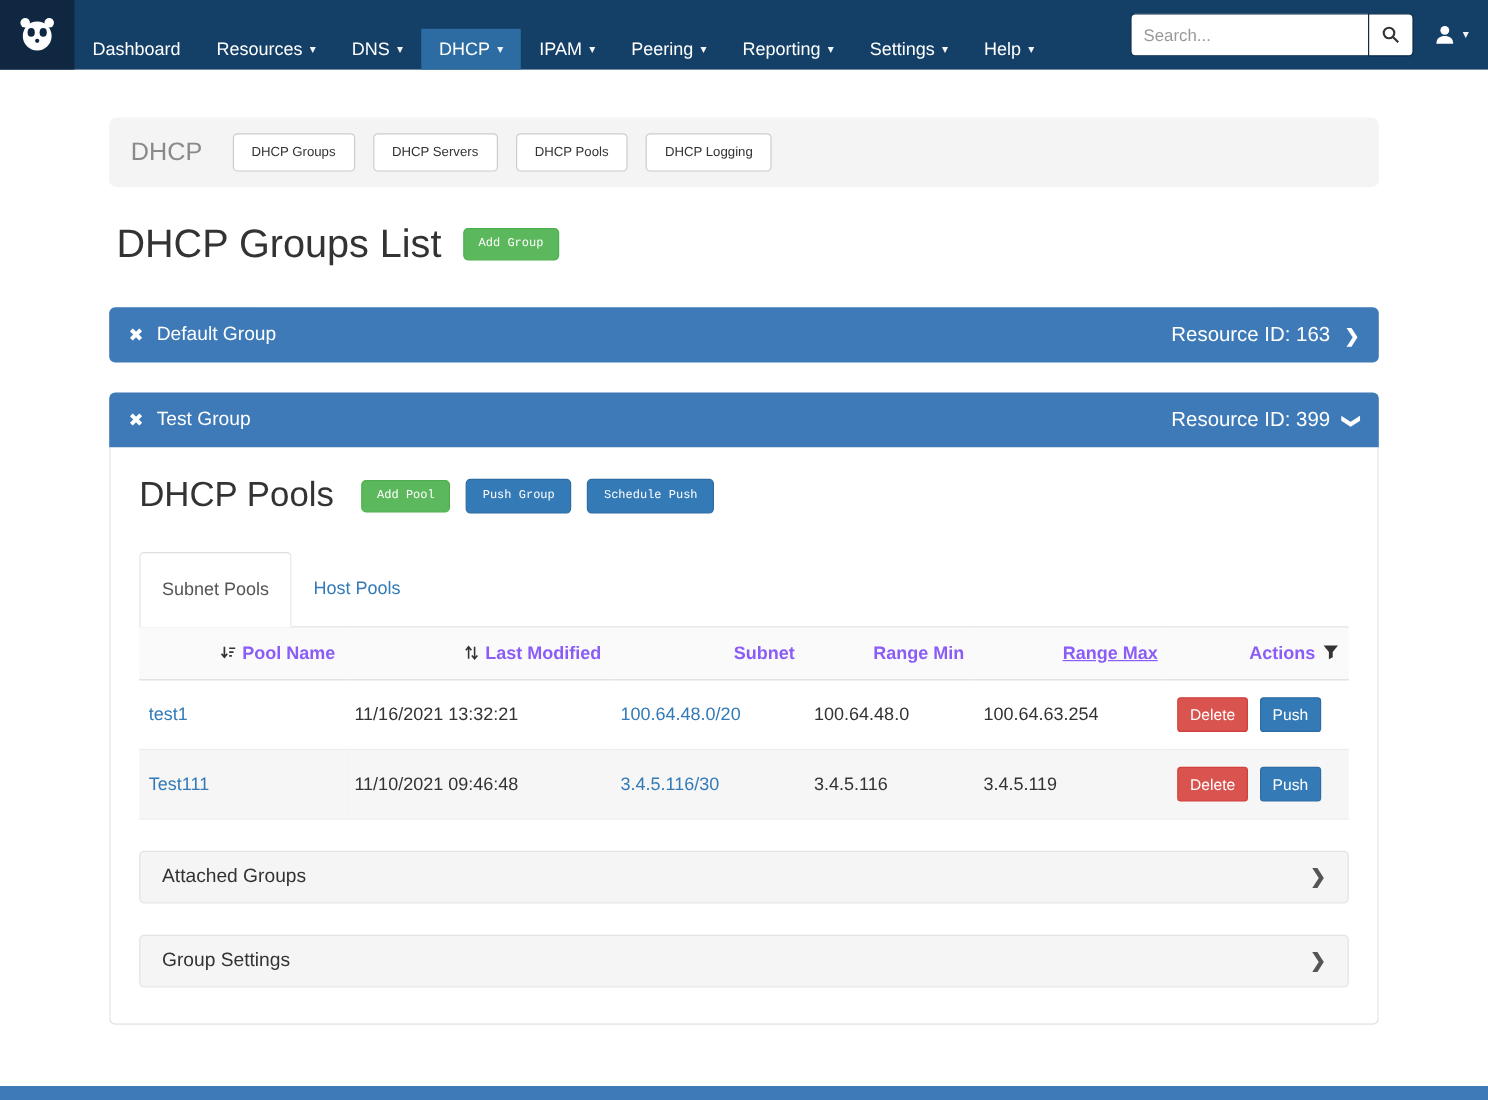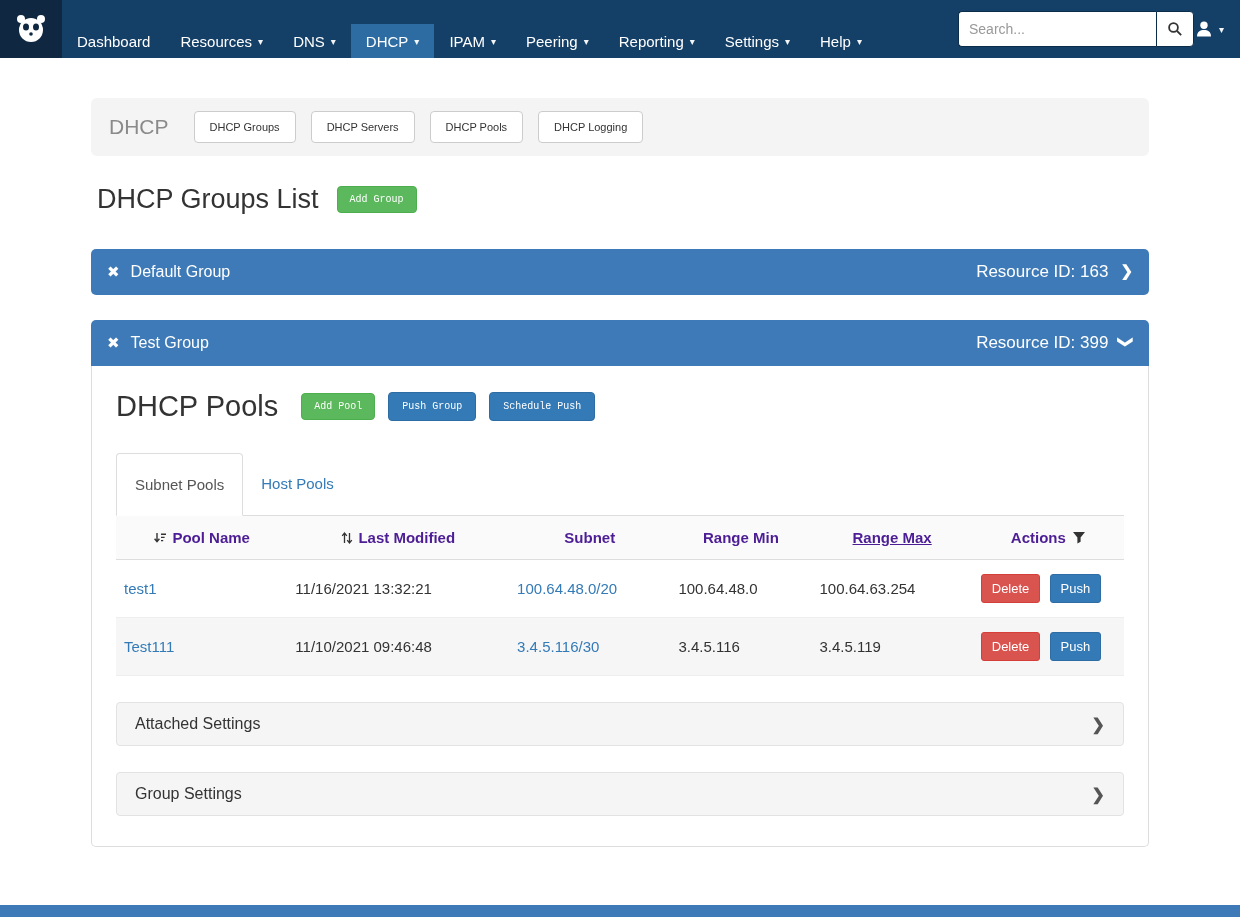--- a/index.html
+++ b/index.html
@@ -9,68 +9,68 @@
     background:#ffffff; font-family:"Liberation Sans", sans-serif; color:#333;
   }
 
   
   .navbar { height:58px; background:#143f66; display:flex; align-items:stretch; }
   .logo { width:62px; background:#0f2740; display:flex; align-items:center; justify-content:center; }
   .nav-items { display:flex; align-items:stretch;margin-top:24px; }
   .nav-item { display:flex; align-items:center; gap:6px; padding:0 15px; color:#fff; font-size:15px; cursor:pointer; white-space:nowrap; }
   .nav-item.active { background:#2d6ca2; }
   .caret { font-size:10px; opacity:.95; }
-  .navbar-right { margin-left:auto; display:flex; align-items:center; padding-right:16px; gap:0; }
+  .navbar-right { margin-left:auto; display:flex; align-items:center; padding-right:16px; gap:16px; }
   .search-group { display:flex; height:36px; }
   .search-input { width:198px; border:1px solid #0c2d4a; border-right:none; border-radius:4px 0 0 4px; padding:0 10px; font-size:14px; color:#333; outline:none; background:#fff; font-family:"Liberation Sans", sans-serif; }
   .search-input::placeholder { color:#999; }
   .search-btn { width:38px; background:#fff; border:1px solid #0c2d4a; border-radius:0 4px 4px 0; display:flex; align-items:center; justify-content:center; cursor:pointer; }
   .user-menu { display:flex; align-items:center; gap:5px; color:#fff; cursor:pointer; }
 
   
   .container { width:1058px; margin:0 auto; }
 
   .toolbar { margin-top:40px; background:#f4f4f4; border-radius:6px; padding:13px 18px; display:flex; align-items:center; gap:15px; }
   .toolbar-title { color:#8a8a8a; font-size:21px; margin-right:10px; }
   .toolbar-btn { background:#fff; border:1px solid #ccc; border-radius:4px; padding:9px 15px; font-size:11px; color:#333; cursor:pointer; font-family:"Liberation Sans", sans-serif; }
 
   .title-row { margin-top:28px; display:flex; align-items:center; gap:18px; padding-left:6px; }
-  .page-title { font-size:27px; font-weight:400; color:#333; margin:0; }
+  .page-title { font-size:33px; font-weight:400; color:#333; margin:0; }
 
   .btn { border-radius:4px; font-size:10px; color:#fff; cursor:pointer; font-family:Liberation Mono, monospace; display:inline-block; }
   .btn-green { background:#5cb85c; border:1px solid #4cae4c; padding:7px 12px; }
   .btn-blue  { background:#337ab7; border:1px solid #2e6da4; padding:8px 13px; }
 
   .description { margin-top:18px; background:#f4f4f4; border:1px solid #e2e2e2; border-radius:6px; padding:15px 18px; font-size:15px; line-height:1.5; color:#333; }
 
   
   .group-bar { background:#3d7ab7; color:#fff; border-radius:5px; height:46px; display:flex; align-items:center; padding:0 16px; cursor:pointer; }
   .group-bar.first { margin-top:34px; }
   .group-bar.expanded { margin-top:25px; border-radius:5px 5px 0 0; }
   .close-icon { font-size:15px; }
   .group-name { font-size:16px; margin-left:11px; }
-  .group-right { margin-left:auto; display:flex; align-items:flex-start; gap:12px; }
+  .group-right { margin-left:auto; display:flex; align-items:flex-end; gap:12px; }
   .resource-id { font-size:17px; }
   .chev { font-weight:bold; font-size:15px; display:inline-block; }
   .chev.down { transform:rotate(90deg); }
 
   .group-panel { border:1px solid #ddd; border-top:none; border-radius:0 0 5px 5px; background:#fff; padding:24px 24px 30px; }
 
   .pools-head { display:flex; align-items:center; gap:13px; }
   .pools-title { font-size:29px; font-weight:400; color:#333; margin:0 10px 0 0; }
 
   
   .tabs { margin-top:30px; border-bottom:1px solid #ddd; display:flex; }
   .tab { padding:22px 18px; font-size:15px; cursor:pointer; }
   .tab.active { border:1px solid #ddd; border-bottom:1px solid #fff; border-radius:4px 4px 0 0; margin-bottom:-1px; color:#555; background:#fff; }
   .tab.inactive { color:#337ab7; }
 
   
   table.pools { width:100%; border-collapse:collapse; font-size:15px; table-layout:fixed; }
-  table.pools th { text-align:center; padding:13px 8px; color:#4c1d95; font-weight:bold; background:#fafafa; border-bottom:1px solid #ddd; }
+  table.pools th { text-align:right; padding:13px 8px; color:#8b5cf6; font-weight:bold; background:#fafafa; border-bottom:1px solid #ddd; }
   table.pools td { padding:14px 8px; border-bottom:1px solid #eee; color:#333; }
   table.pools tbody tr:nth-child(even) { background:#f6f6f6; }
   .col-pool { width:17%; } .col-mod { width:22%; } .col-subnet { width:16%; }
   .col-min { width:14%; } .col-max { width:16%;text-decoration:underline; } .col-actions { width:15%; }
   a.link { color:#337ab7; text-decoration:none; cursor:pointer; }
   .th-icon { vertical-align:-2px; margin-right:5px; }
   .filter-icon { vertical-align:-1px; margin-left:6px; cursor:pointer; }
 
   .btn-sm { padding:6px 10px; font-size:13px; border-radius:3px; color:#fff; cursor:pointer; font-family:"Liberation Sans", sans-serif; display:inline-block; }
   .btn-red { background:#d9534f; border:1px solid #d43f3a; }
@@ -252,21 +252,21 @@
           <td>3.4.5.119</td>
           <td>
             <span class="btn-sm btn-red">Delete</span>
             <span class="btn-sm btn-blue2">Push</span>
           </td>
         </tr>
       </tbody>
     </table>
 
     <div class="section-bar">
-      <span>Attached Settings</span>
+      <span>Attached Groups</span>
       <span class="section-chev">❯</span>
     </div>
 
     <div class="section-bar">
       <span>Group Settings</span>
       <span class="section-chev">❯</span>
     </div>
 
   </div>
 </div>

